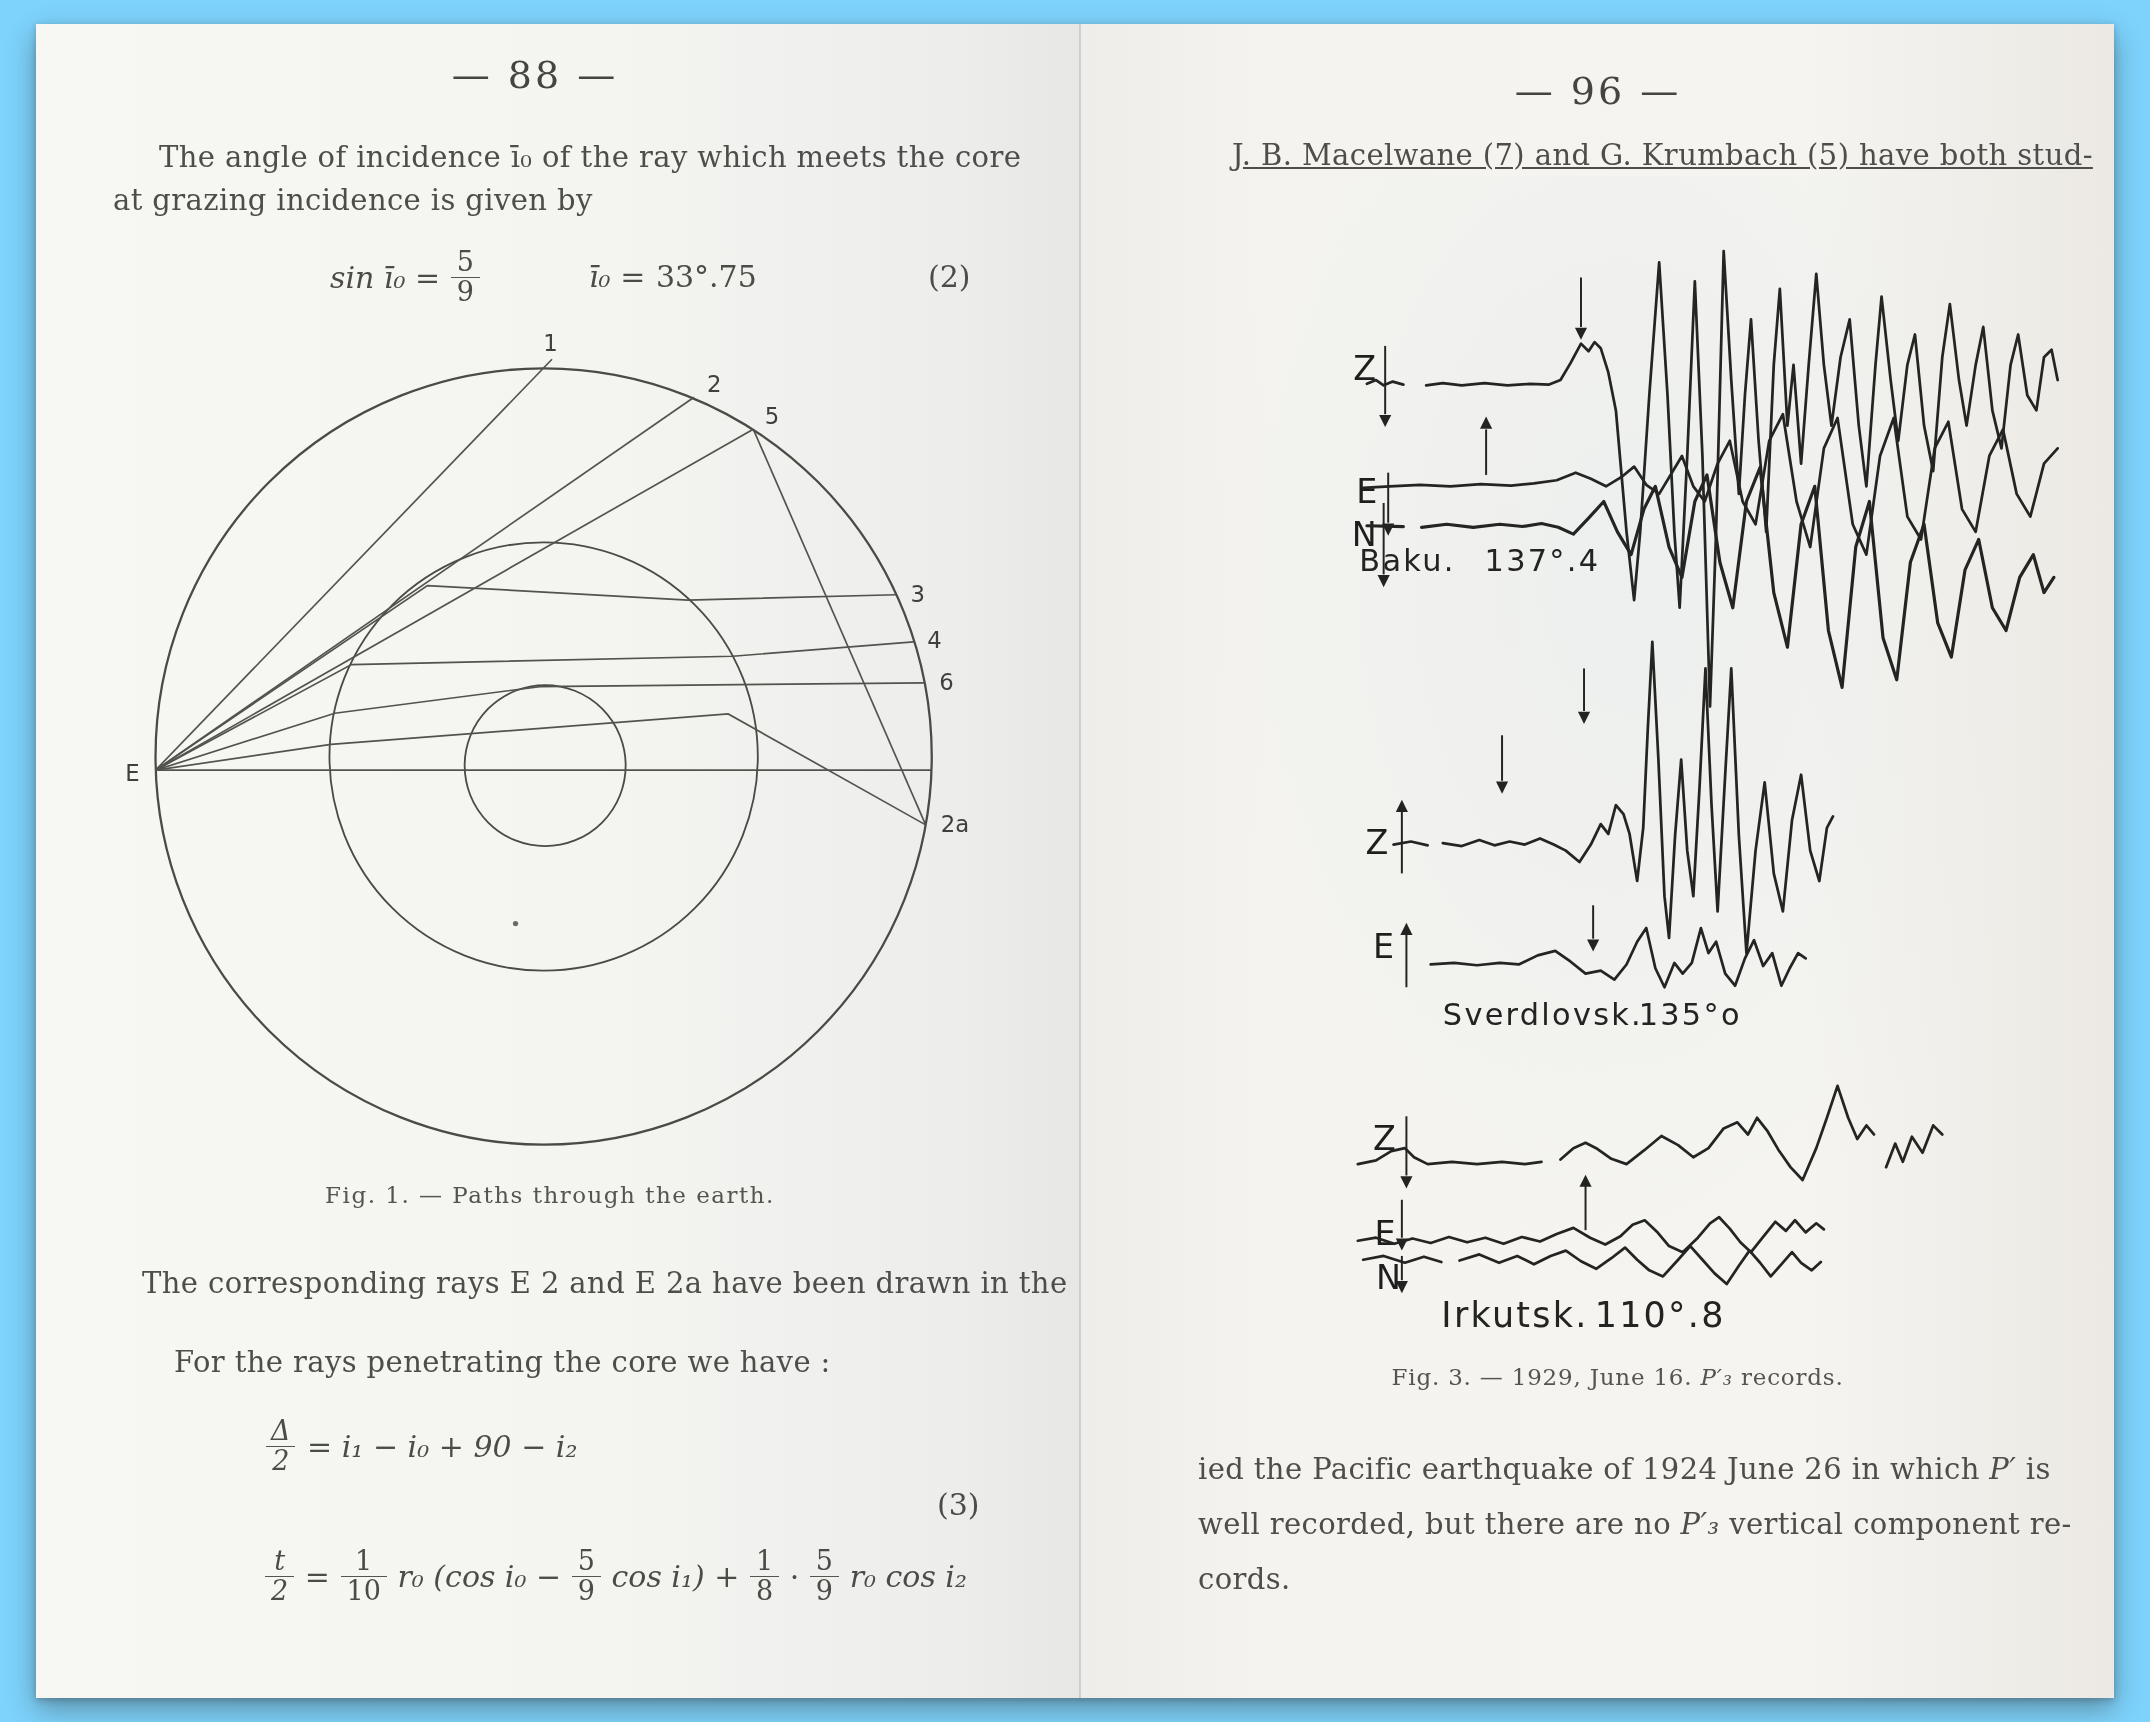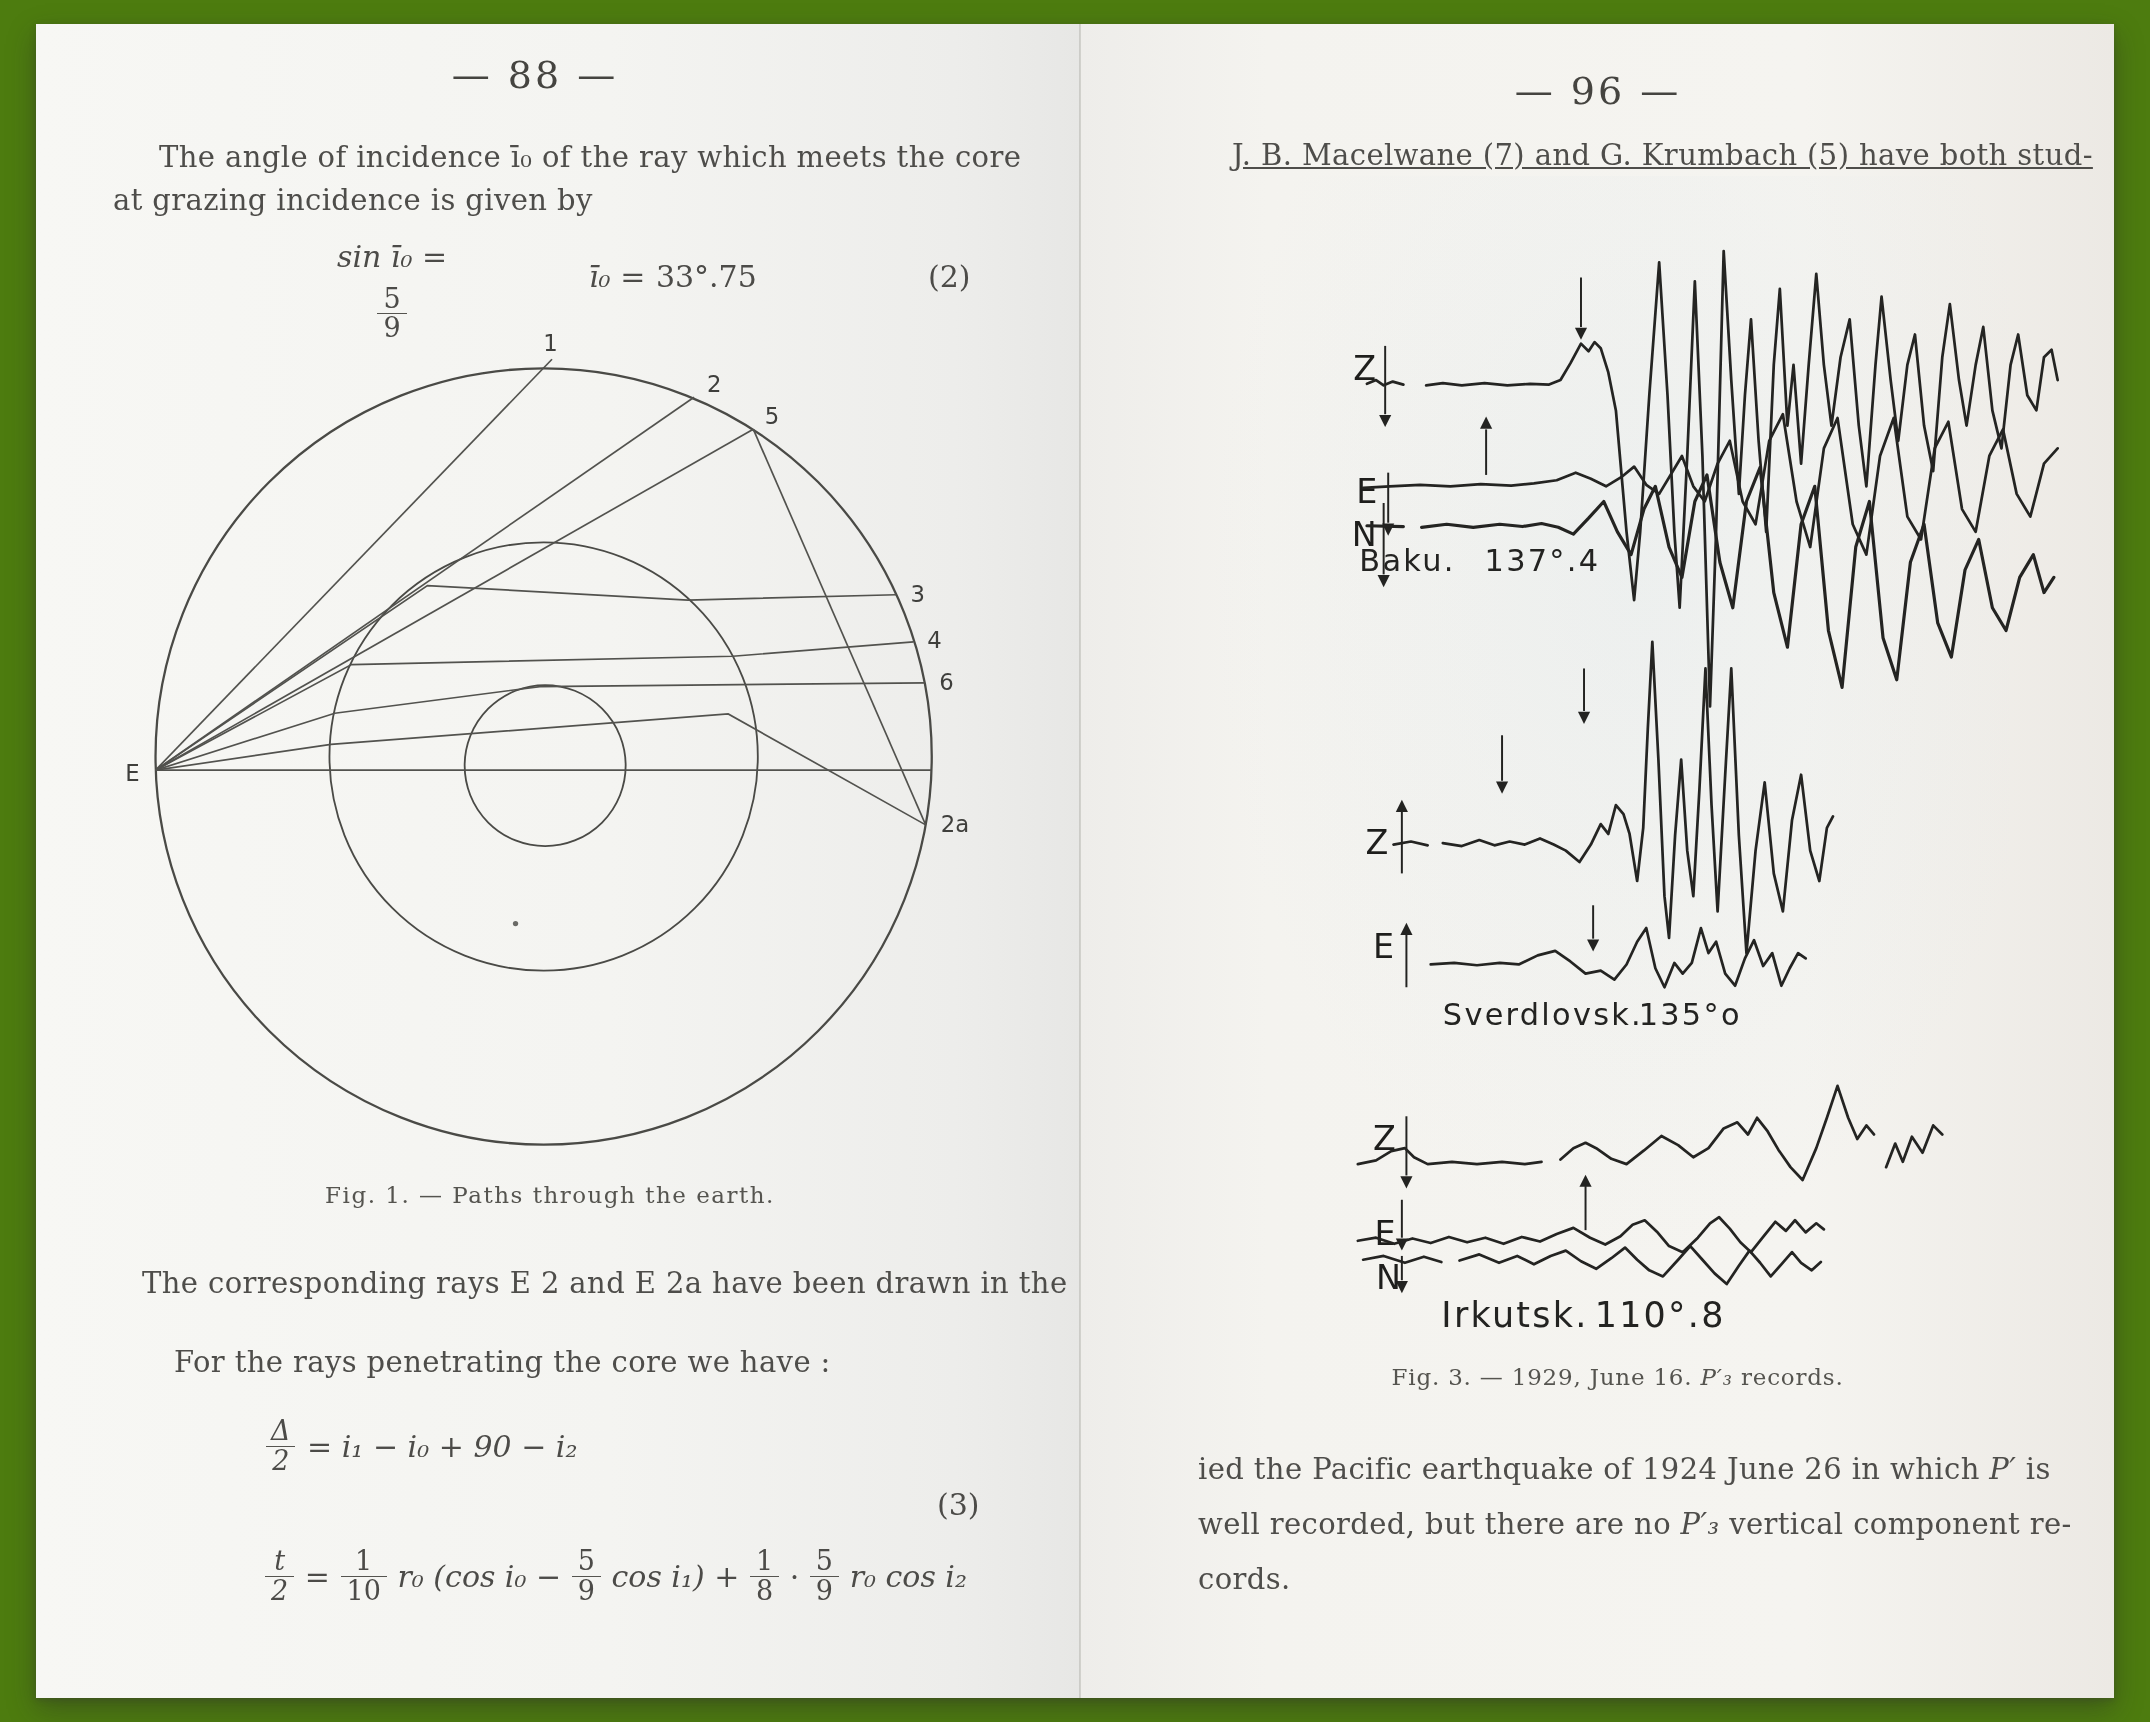--- a/index.html
+++ b/index.html
@@ -1,16 +1,16 @@
 <!DOCTYPE html>
 <html style="font-size:12px"><head>
 <meta charset="utf-8">
 <style>
   html,body{margin:0;padding:0;background:#ffffff;}
-  .stage{position:relative;width:2151px;height:1722px;background:#4d7c0f;overflow:hidden;
+  .stage{position:relative;width:2151px;height:1722px;background:#7dd3fc;overflow:hidden;
          font-family:"DejaVu Serif", serif;}
   .spread{position:absolute;left:36px;top:24px;width:2078px;height:1674px;
           box-shadow:0 10.6px 26px rgba(40,40,40,.40), 0 2.3px 6px rgba(60,60,60,.30);
           background:#f3f3f0;}
   .page{position:absolute;top:0;height:1674px;}
   .page.left{left:0;width:1044px;
      background:linear-gradient(90deg,#f7f7f4 0%,#f4f4f1 55%,#ededeb 88%,#e7e7e5 100%);}
   .page.right{left:1044px;width:1034px;
      background:linear-gradient(90deg,#eeedea 0%,#f4f3ef 18%,#f5f4f0 70%,#ece9e4 100%);}
   .seam{position:absolute;top:0;left:1043px;width:1.5px;height:1674px;background:rgba(110,110,100,.22);}
@@ -42,21 +42,21 @@
     <div class="page left"></div>
     <div class="page right"></div>
     <div class="seam"></div>
     <div class="wash"></div>
 
     <div class="pagenum" style="left:347px;top:29px;">— 88 —</div>
 
     <div class="bodyline" style="left:123px;top:116px;">The angle of incidence ī₀ of the ray which meets the core</div>
     <div class="bodyline" style="left:77px;top:159px;">at grazing incidence is given by</div>
 
-    <div class="eqrow" style="left:301px;top:215px;height:76px;flex-direction:column;">
+    <div class="eqrow" style="left:294px;top:215px;height:76px;">
       <span class="eqit">sin ī₀ =</span>
       <span class="frac">
         <span class="num">5</span>
         <span class="den">9</span>
       </span>
     </div>
     <div class="eqrow" style="left:553px;top:235px;">
       <span class="eqit">ī₀ =</span>
       <span>33°.75</span>
     </div>

